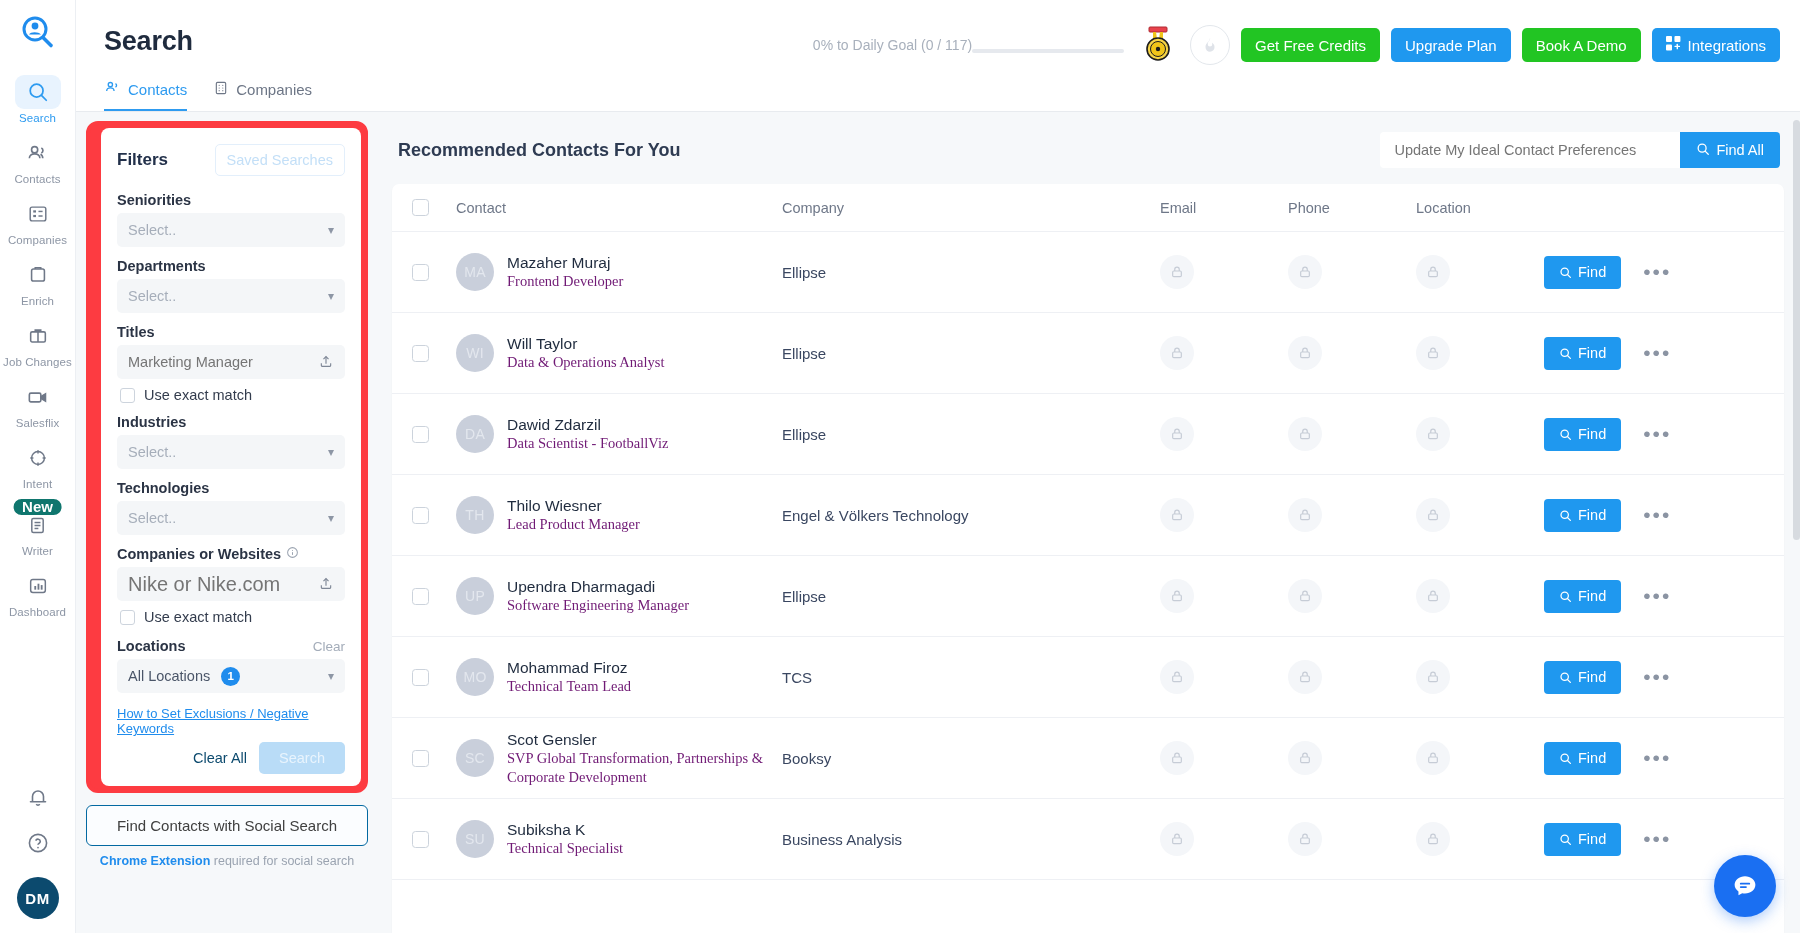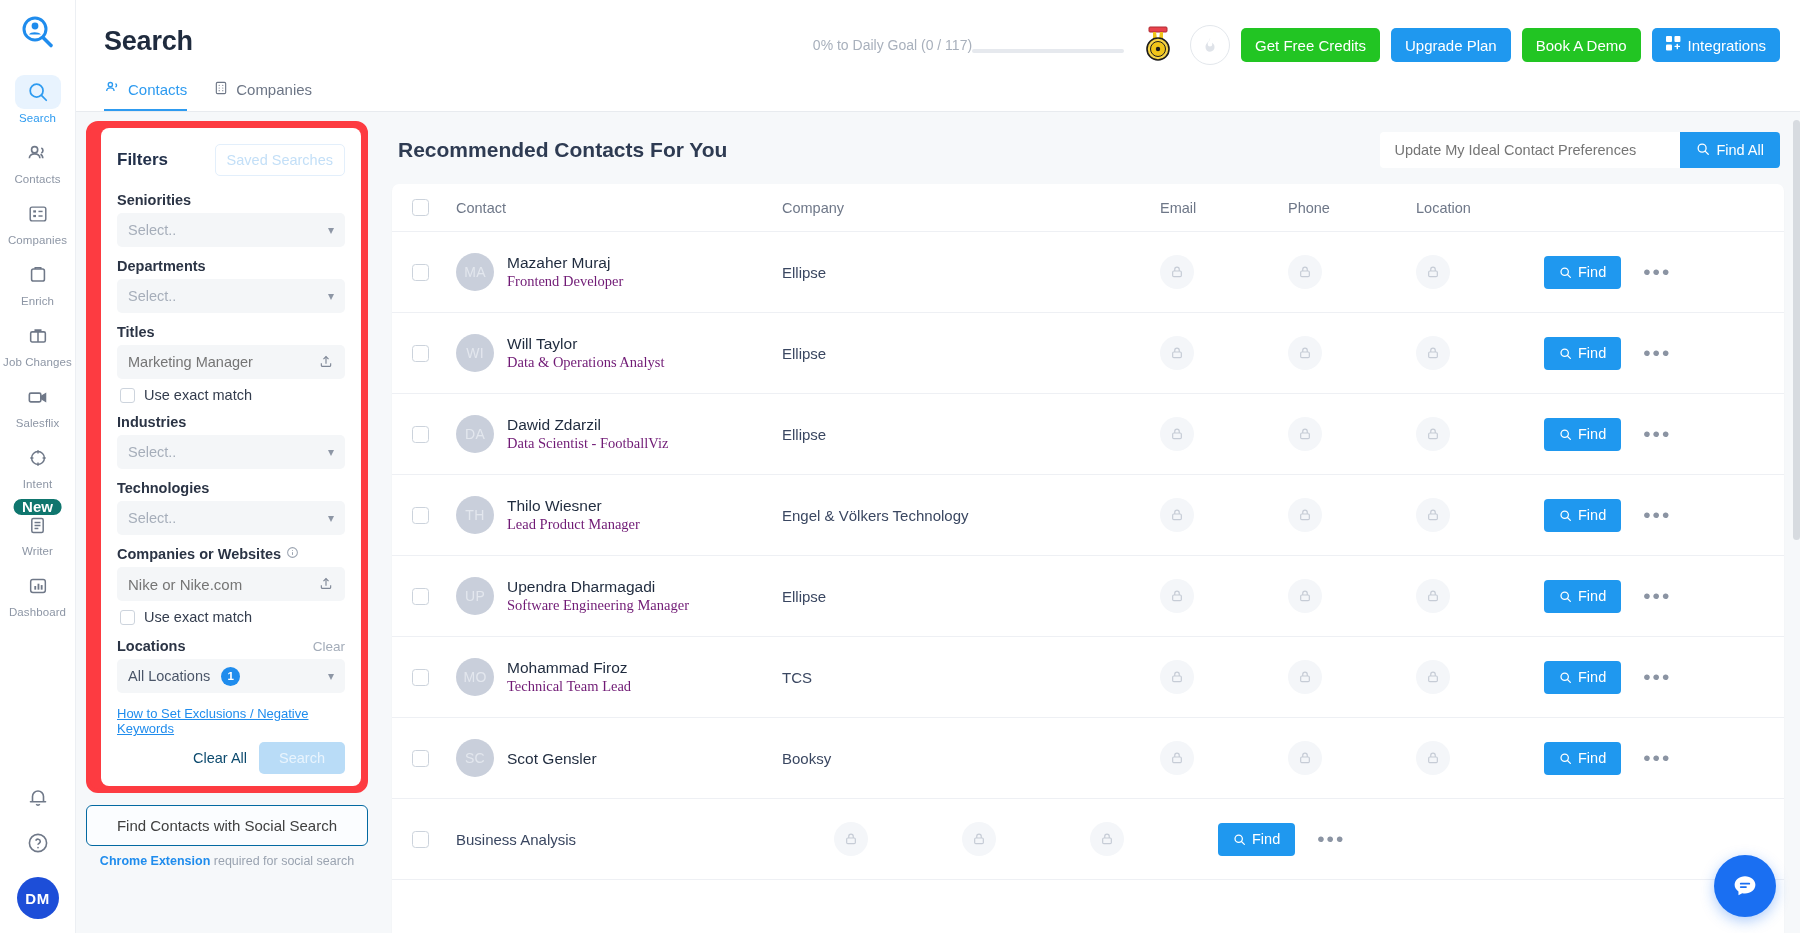--- a/index.html
+++ b/index.html
@@ -35,21 +35,21 @@
   .rail-badge {
     position:absolute; top:2px; left:50%; transform:translateX(-50%);
     background:#0f766e; color:#fff; font-size:15px; font-weight:bold;
     border-radius: 10px; padding:1px 9px 2px; z-index:4; line-height:13px;
     border:2px solid #fff;
   }
   .rail-spacer { flex: 1 1 auto; }
   .rail-bottom { display:flex; flex-direction:column; align-items:center; padding-bottom:14px; gap:18px; }
   .avatar-dm {
     width:42px; height:42px; border-radius:50%;
-    background:#1d4ed8; color:#fff; display:flex; align-items:center; justify-content:center;
+    background:#0c4a6e; color:#fff; display:flex; align-items:center; justify-content:center;
     font-size:15px; font-weight:bold; letter-spacing:.5px;
   }
 
   
   .main { flex: 1 1 auto; height:933px; display:flex; flex-direction:column;
           background:#f6f8fa; position:relative; min-width:0; }
 
   .topbar { height:78px; display:flex; align-items:flex-start; padding: 16px 20px 0 28px;
             background:#fff; flex:0 0 78px; }
   .page-title { font-size:27px; font-weight:bold; color:#1f2b3e; padding-top:10px; letter-spacing:-.2px; }
@@ -119,21 +119,21 @@
     width:100%; margin-top:12px; border:1px solid #0369a1; background:#fbfdff;
     color:#404040; font-size:15px; border-radius:6px; padding:11px 16px; cursor:pointer;
     font-family:inherit;
   }
   .social-note { text-align:center; font-size:12.5px; color:#9aa3b0; margin-top:8px; }
   .social-note b { color:#1f8ced; font-weight:bold; }
 
   
   .results { flex:1 1 auto; min-width:0; padding: 10px 16px 0 16px; display:flex; flex-direction:column; }
   .results-head { display:flex; align-items:center; padding: 4px 4px 0 6px; height:52px; }
-  .results-title { font-size:21px; font-weight:bold; color:#2e3b52; }
+  .results-title { font-size:18px; font-weight:bold; color:#2e3b52; }
   .results-head-right { margin-left:auto; display:flex; align-items:stretch; }
   .pref-input {
     background:#fff; border:none; width:300px; font-size:14.5px; color:#b3bac5;
     padding: 0 14px; border-radius:4px 0 0 4px; font-family:inherit; height:36px;
   }
   .findall-btn {
     background:#1f98ef; color:#fff; border:none; border-radius:0 4px 4px 0;
     font-size:14.5px; padding: 8px 16px; display:flex; align-items:center; gap:6px;
     cursor:pointer; font-family:inherit; height:36px;
   }
@@ -475,21 +475,21 @@
                   <span>
                     <svg width="13" height="13" viewBox="0 0 24 24" fill="none" stroke="#9aa3b0" stroke-width="1.9">
                       <circle cx="12" cy="12" r="9"></circle>
                         <circle cx="12" cy="8.4" r="1" fill="#9aa3b0" stroke="none"></circle>
                         <line x1="12" y1="11.4" x2="12" y2="16.4"></line>
                     </svg>
                   </span>
                 </span>
               </div>
               <div class="fld-ctl">
-                <input style="background: transparent; border: none; outline: none; font-size: 15px; color: rgb(74, 85, 104); font-family: inherit; width: 85%;" placeholder="Nike or Nike.com">
+                <input style="background: transparent; border: none; outline: none; font-size: 20px; color: rgb(74, 85, 104); font-family: inherit; width: 85%;" placeholder="Nike or Nike.com">
                 <span class="upico">
                   <svg width="16" height="16" viewBox="0 0 24 24" fill="none" stroke="#7e8796" stroke-width="1.7">
                     <path d="M12 16V5.6"></path>
                       <path d="M8.2 9.2L12 5.4l3.8 3.8"></path>
                       <path d="M5 15.5v2.8A1.7 1.7 0 006.7 20h10.6a1.7 1.7 0 001.7-1.7v-2.8"></path>
                   </svg>
                 </span>
               </div>
               <div class="checkrow">
                 <span class="cbox"></span>
@@ -820,21 +820,21 @@
                   </button>
                   <span class="dots">•••</span>
                 </div>
               </div>
               <div class="trow">
                 <div class="c-check">
                   <span class="cb"></span>
                 </div>
                 <div class="c-contact">
                   <span class="avatar">SC</span>
-                  <span><span class="c-name">Scot Gensler</span><br></span>
+                  <span><span class="c-name">Scot Gensler</span><br><span class="c-role">SVP Global Transformation, Partnerships &amp; Corporate Development</span></span>
                 </div>
                 <div class="c-company">Booksy</div>
                 <div class="c-email">
                   <span class="lock-chip">
                     <svg width="16" height="16" viewBox="0 0 24 24" fill="none" stroke="#c6ccd6" stroke-width="1.8">
                       <rect x="5.5" y="10.5" width="13" height="8.5" rx="1.8"></rect>
                       <path d="M8.6 10.5V8.2a3.4 3.4 0 016.8 0v2.3"></path>
                     </svg>
                   </span>
                 </div>
@@ -861,20 +861,24 @@
                       <line x1="15.6" y1="15.6" x2="21" y2="21" stroke-linecap="round"></line>
                     </svg>
                     <span>Find</span>
                   </button>
                   <span class="dots">•••</span>
                 </div>
               </div>
               <div class="trow">
                 <div class="c-check">
                   <span class="cb"></span>
+                </div>
+                <div class="c-contact">
+                  <span class="avatar">SU</span>
+                  <span><span class="c-name">Subiksha K</span><br><span class="c-role">Technical Specialist</span></span>
                 </div>
                 <div class="c-company">Business Analysis</div>
                 <div class="c-email">
                   <span class="lock-chip">
                     <svg width="16" height="16" viewBox="0 0 24 24" fill="none" stroke="#c6ccd6" stroke-width="1.8">
                       <rect x="5.5" y="10.5" width="13" height="8.5" rx="1.8"></rect>
                       <path d="M8.6 10.5V8.2a3.4 3.4 0 016.8 0v2.3"></path>
                     </svg>
                   </span>
                 </div>

